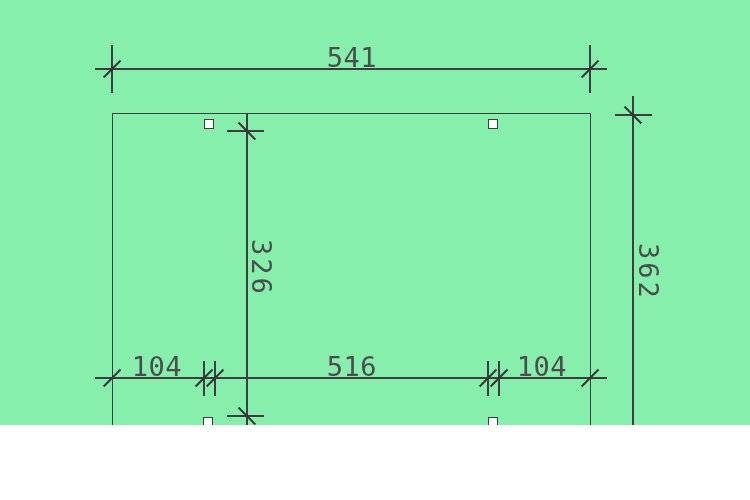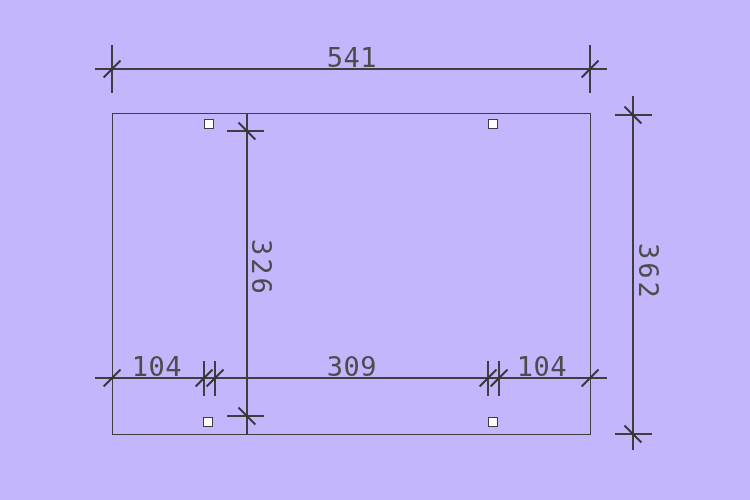--- a/index.html
+++ b/index.html
@@ -1,21 +1,21 @@
 <!DOCTYPE html>
 <html><head>
 <meta charset="utf-8">
 <style>
   * { margin: 0; padding: 0; box-sizing: border-box; }
   html, body { background: #ffffff; }
   #canvas {
     position: relative;
     width: 750px;
-    height: 500px;
-    background: #c4b5fd;
+    height: 425px;
+    background: #86efac;
     overflow: hidden;
     font-family: "DejaVu Sans Mono", "Liberation Mono", monospace;
   }
   .ln { position: absolute; background: #3e3e3e; }
   .hl { height: 1.5px; }
   .vl { width: 1.5px; }
   .slash {
     position: absolute;
     width: 24px;
     height: 1.8px;
@@ -93,17 +93,17 @@
     <div class="ln vl" style="left:214px; top:361px; height:35px;"></div>
     <div class="ln vl" style="left:487px; top:361px; height:35px;"></div>
     <div class="ln vl" style="left:498px; top:361px; height:35px;"></div>
     <div class="slash f" style="left:100px; top:377px;"></div>
     <div class="slash f" style="left:192px; top:377px;"></div>
     <div class="slash f" style="left:203px; top:377px;"></div>
     <div class="slash f" style="left:476px; top:377px;"></div>
     <div class="slash f" style="left:487px; top:377px;"></div>
     <div class="slash f" style="left:578px; top:377px;"></div>
     <div class="lbl" style="left:117px; top:354px;">104</div>
-    <div class="lbl" style="left:312px; top:354px;">309</div>
+    <div class="lbl" style="left:312px; top:354px;">516</div>
     <div class="lbl" style="left:502px; top:354px;">104</div>
   </div>
 
 </div>
 
 </body></html>

